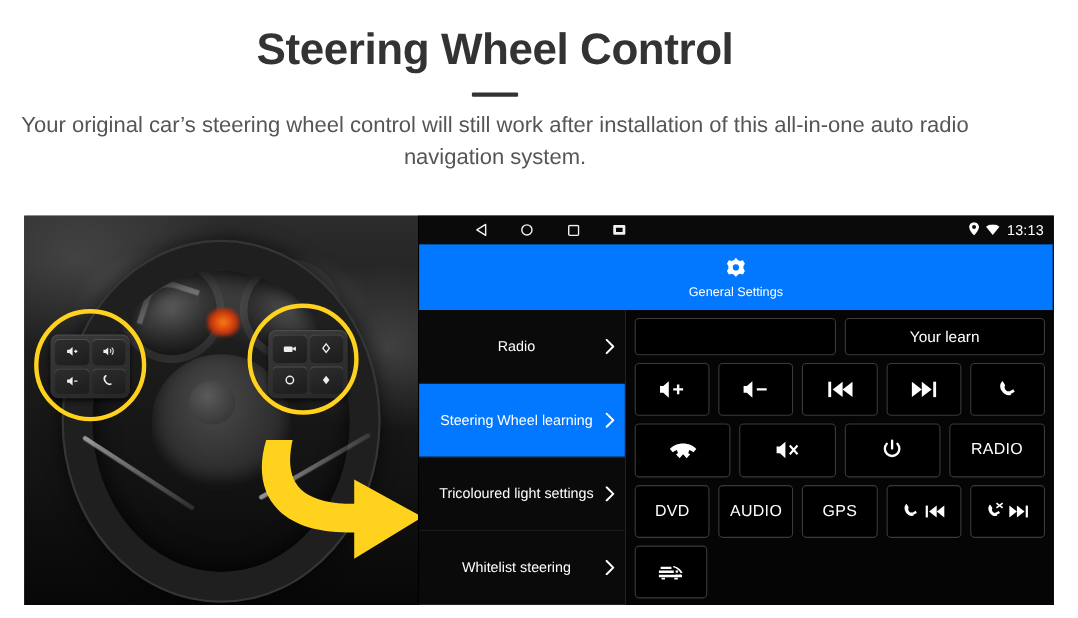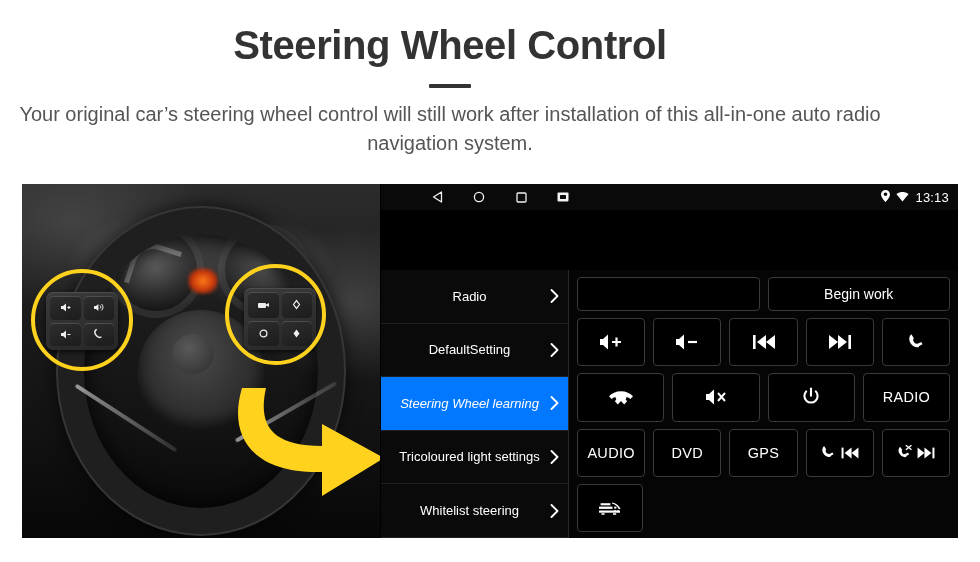--- a/index.html
+++ b/index.html
@@ -30,21 +30,21 @@
     color: #555555;
     line-height: 1.45;
     max-width: 910px;
     margin: 0 auto;
     font-weight: 400;
   }
 
   
   .content-band {
     position: absolute;
-    left: 22px; top: 184px;
+    left: 22px; top: 196px;
     width: 936px; height: 262px;
     display: flex;
   }
 
   
   .photo {
     position: relative;
     width: 358px; height: 354px;
     overflow: hidden;
     background: #1a1a1a;
@@ -206,21 +206,21 @@
   }
   .menu-item {
     flex: 1;
     display: flex; align-items: center;
     padding: 0 8px 0 10px;
     color: #ffffff; font-size: 13px;
     border-bottom: 1px solid #1f1f1f;
     background: #0a0a0a;
     position: relative;
   }
-  .menu-item.selected { background: #0277FF; font-style: italic; }
+  .menu-item.selected { background: #0277FF; }
   .menu-label { flex: 1; text-align: center; line-height: 1.2; }
   .menu-chevron { width: 12px; display: flex; align-items: center; justify-content: center; color: #fff; }
 
   .panel {
     flex: 1; background: #050505;
     padding: 7px 8px 6px 8px;
     display: flex; flex-direction: column; gap: 7px;
     min-width: 0;
   }
   .panel-row { display: flex; gap: 8px; }
@@ -376,41 +376,41 @@
         <span>
           <svg width="13" height="10" viewBox="0 0 13 10">
               <path d="M6.5 9.6L0.4 2.1A9.6 9.6 0 0112.6 2.1z" fill="#fff"></path>
             </svg>
         </span>
         <span class="status-time">13:13</span>
       </div>
     </div>
 
     <div class="tabs">
+      <div class="tab active">
+        <span class="tab-ico">
+          <svg width="22" height="22" viewBox="0 0 24 24" fill="#ffffff">
+              <path d="M12 1.5l1.9 2.2a8.6 8.6 0 012.2.9L19 4l1.9 3.3-1.5 2.5c.1.4.1.8.1 1.2s0 .8-.1 1.2l1.5 2.5L19 18l-2.9-.6c-.7.4-1.4.7-2.2.9L12 20.5l-1.9-2.2a8.6 8.6 0 01-2.2-.9L5 18l-1.9-3.3 1.5-2.5c-.1-.4-.1-.8-.1-1.2s0-.8.1-1.2L3.1 7.3 5 4l2.9.6c.7-.4 1.4-.7 2.2-.9L12 1.5zm0 6.4a3.1 3.1 0 100 6.2 3.1 3.1 0 000-6.2z"></path>
+            </svg>
+        </span>
+        <span>General Settings</span>
+      </div>
     </div>
 
     <div class="dev-body">
 
       <div class="menu">
         <div class="menu-item">
           <span class="menu-label">Radio</span>
           <span class="menu-chevron">
             <svg width="9" height="14" viewBox="0 0 9 14">
                 <path d="M1.5 1l6 6-6 6" fill="none" stroke="#fff" stroke-width="1.8" stroke-linecap="round" stroke-linejoin="round"></path>
               </svg>
           </span>
         </div>
-        <div class="menu-item">
-          <span class="menu-label">DefaultSetting</span>
-          <span class="menu-chevron">
-            <svg width="9" height="14" viewBox="0 0 9 14">
-                <path d="M1.5 1l6 6-6 6" fill="none" stroke="#fff" stroke-width="1.8" stroke-linecap="round" stroke-linejoin="round"></path>
-              </svg>
-          </span>
-        </div>
         <div class="menu-item selected">
           <span class="menu-label">Steering Wheel learning</span>
           <span class="menu-chevron">
             <svg width="9" height="14" viewBox="0 0 9 14">
                 <path d="M1.5 1l6 6-6 6" fill="none" stroke="#fff" stroke-width="1.8" stroke-linecap="round" stroke-linejoin="round"></path>
               </svg>
           </span>
         </div>
         <div class="menu-item">
           <span class="menu-label">Tricoloured light settings</span>
@@ -427,21 +427,21 @@
                 <path d="M1.5 1l6 6-6 6" fill="none" stroke="#fff" stroke-width="1.8" stroke-linecap="round" stroke-linejoin="round"></path>
               </svg>
           </span>
         </div>
       </div>
 
       <div class="panel">
 
         <div class="panel-row top">
           <input class="learn-input" type="text" placeholder="" style="">
-          <div class="learn-btn">Begin work</div>
+          <div class="learn-btn">Your learn</div>
         </div>
 
         <div class="panel-row keys">
           <div class="kbtn">
             <svg width="26" height="18" viewBox="0 0 26 18">
                 <path d="M2 6h3l5-4.5v15L5 12H2z" fill="#fff"></path>
                 <path d="M14 9h9M18.5 4.5v9" stroke="#fff" stroke-width="2.2"></path>
               </svg>
           </div>
           <div class="kbtn">
@@ -490,24 +490,24 @@
                 <path d="M5.2 4.4a6.6 6.6 0 109.6 0" fill="none" stroke="#fff" stroke-width="2.1" stroke-linecap="round"></path>
               </svg>
           </div>
           <div class="kbtn">
             <span class="kb-txt">RADIO</span>
           </div>
         </div>
 
         <div class="panel-row keys">
           <div class="kbtn">
+            <span class="kb-txt">DVD</span>
+          </div>
+          <div class="kbtn">
             <span class="kb-txt">AUDIO</span>
-          </div>
-          <div class="kbtn">
-            <span class="kb-txt">DVD</span>
           </div>
           <div class="kbtn">
             <span class="kb-txt">GPS</span>
           </div>
           <div class="kbtn">
             <svg width="18" height="17" viewBox="0 0 20 20">
                 <path d="M5.4 2.3c-2.4 2-2.9 5.6-.8 9s5.9 4.9 8.6 3.6l-1.9-3.3c-1.2.5-2.5-.1-3.4-1.5S7 7.2 7.8 6.2z" fill="#fff"></path>
                 <path d="M12.4 14.4l-1.3-2.3 4.1-2.2 1.3 2.3z" fill="#fff"></path>
               </svg>
             <svg width="20" height="14" viewBox="0 0 26 16">

